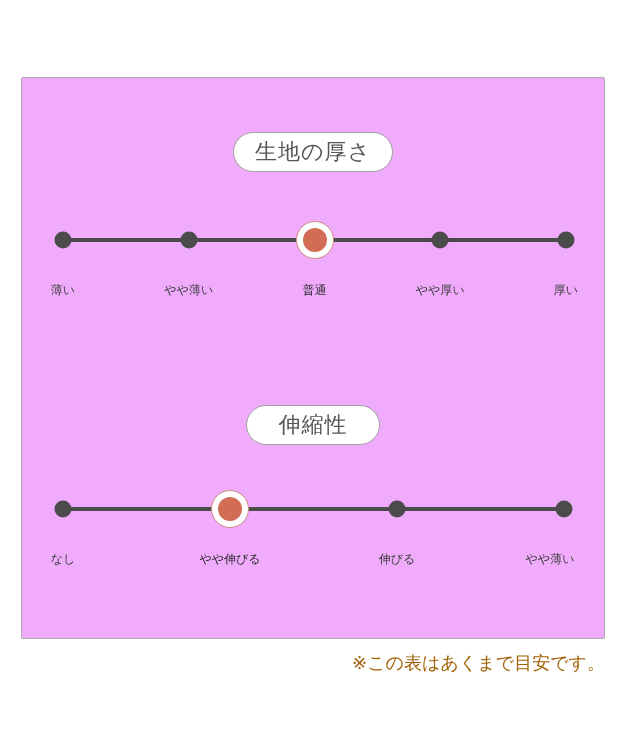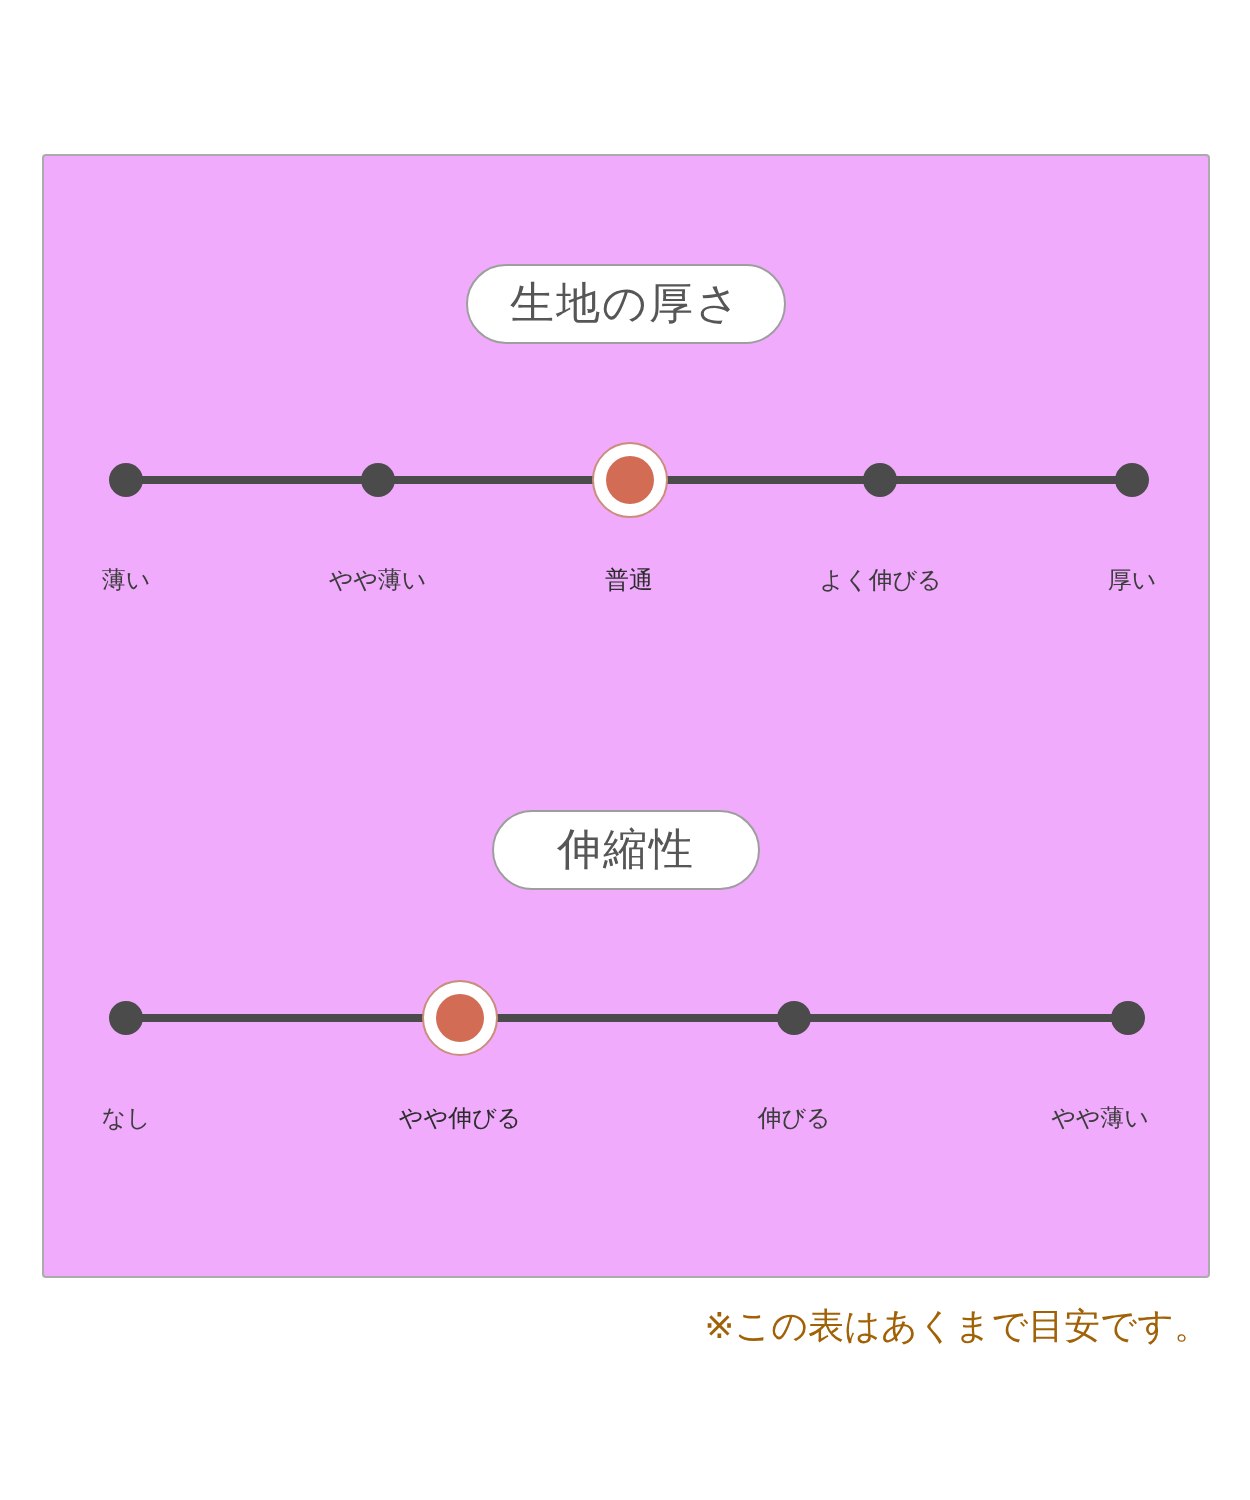--- a/index.html
+++ b/index.html
@@ -139,21 +139,21 @@
         <div class="dot" style="left: 25%;"></div>
         <div class="ring" style="left: 50%;"></div>
         <div class="dot selected" style="left: 50%;"></div>
         <div class="dot" style="left: 75%;"></div>
         <div class="dot" style="left: 100%;"></div>
       </div>
     <div class="labels row-0">
         <div class="scale-label" style="left: 0%;">薄い</div>
         <div class="scale-label" style="left: 25%;">やや薄い</div>
         <div class="scale-label selected" style="left: 50%;">普通</div>
-        <div class="scale-label" style="left: 75%;">よく伸びる</div>
+        <div class="scale-label" style="left: 75%;">やや厚い</div>
         <div class="scale-label" style="left: 100%;">厚い</div>
       </div>
 
     <div class="pill-row row-1">
       <span class="pill">伸縮性</span>
     </div>
     <div class="track row-1">
       <div class="line"></div>
     <div class="dot" style="left: 0%;"></div>
         <div class="ring" style="left: 33.3333%;"></div>

